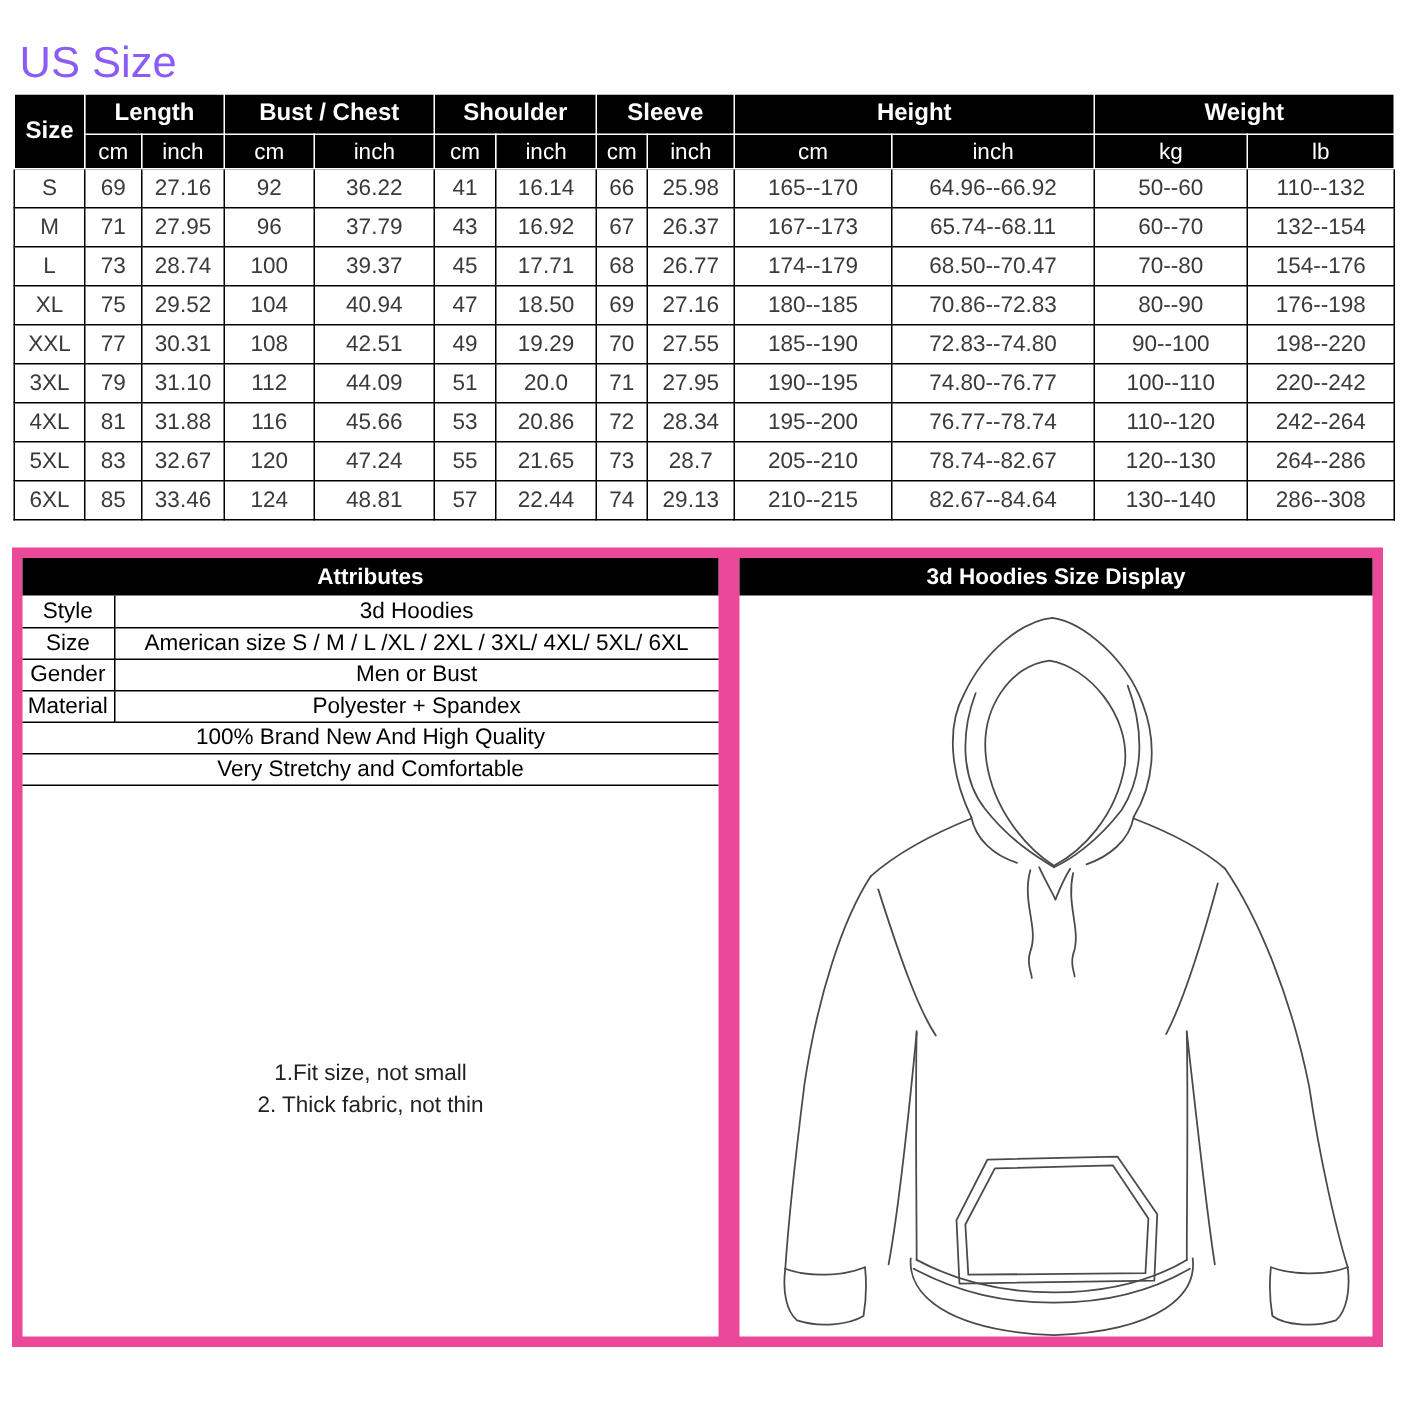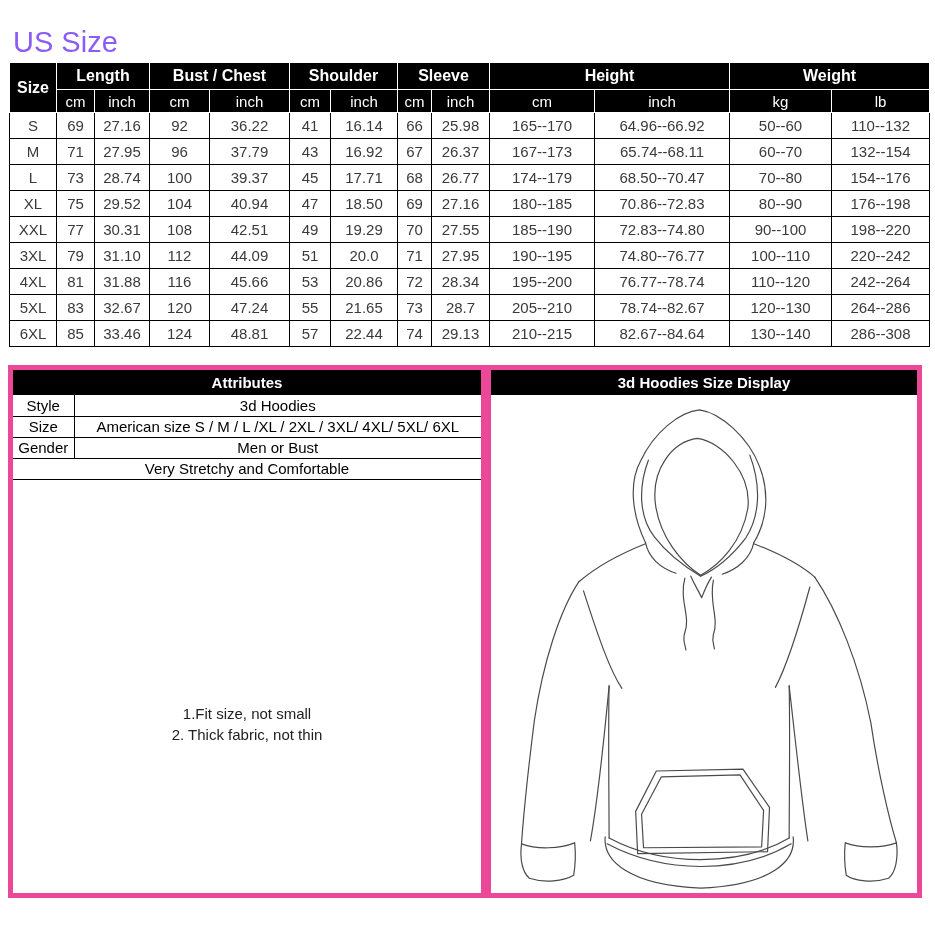--- a/index.html
+++ b/index.html
@@ -18,21 +18,21 @@
     font-size: 15px; color: #3a3a3a; text-align: center;
   }
   table.size-table th {
     background: #000; color: #fff; font-weight: bold; font-size: 16px;
     border: 1px solid #fff; height: 27px;
   }
   table.size-table tr.unit-row th { font-weight: 400; font-size: 15px; height: 23px; margin-top: 28px; }
   table.size-table td { border: 1px solid #000; height: 26px; }
 
   
-  .panel { position: absolute; top: 365px; border: 5px solid #ec4899; background: #fff; }
+  .panel { position: absolute; top: 365px; border: 7px solid #ec4899; background: #fff; }
   .panel-header {
     height: 25px; background: #000; color: #fff;
     font-weight: bold; font-size: 15px;
     display: flex; align-items: center; justify-content: center;
   }
   .attributes-panel { left: 8px;  width: 478px; height: 533px; }
   .display-panel    { left: 486px; width: 436px; height: 533px; }
 
   table.attr-table { width: 100%; border-collapse: collapse; font-size: 15px; color: #000000; text-align: center; }
   table.attr-table td { border-bottom: 1px solid #000; height: 21px; }
@@ -244,20 +244,27 @@
     </tr>
     <tr>
       <td class="attr-label">Size</td>
       <td>American size S / M / L /XL / 2XL / 3XL/ 4XL/ 5XL/ 6XL</td>
     </tr>
     <tr>
       <td class="attr-label">Gender</td>
       <td>Men or Bust</td>
     </tr>
     <tr>
+      <td class="attr-label">Material</td>
+      <td>Polyester + Spandex</td>
+    </tr>
+    <tr>
+      <td colspan="2">100% Brand New And High Quality</td>
+    </tr>
+    <tr>
       <td colspan="2">Very Stretchy and Comfortable</td>
     </tr>
   </tbody>
     </table>
   <div class="fit-notes">
     <div>1.Fit size, not small</div>
     <div>2. Thick fabric, not thin</div>
   </div>
 </div>
 

